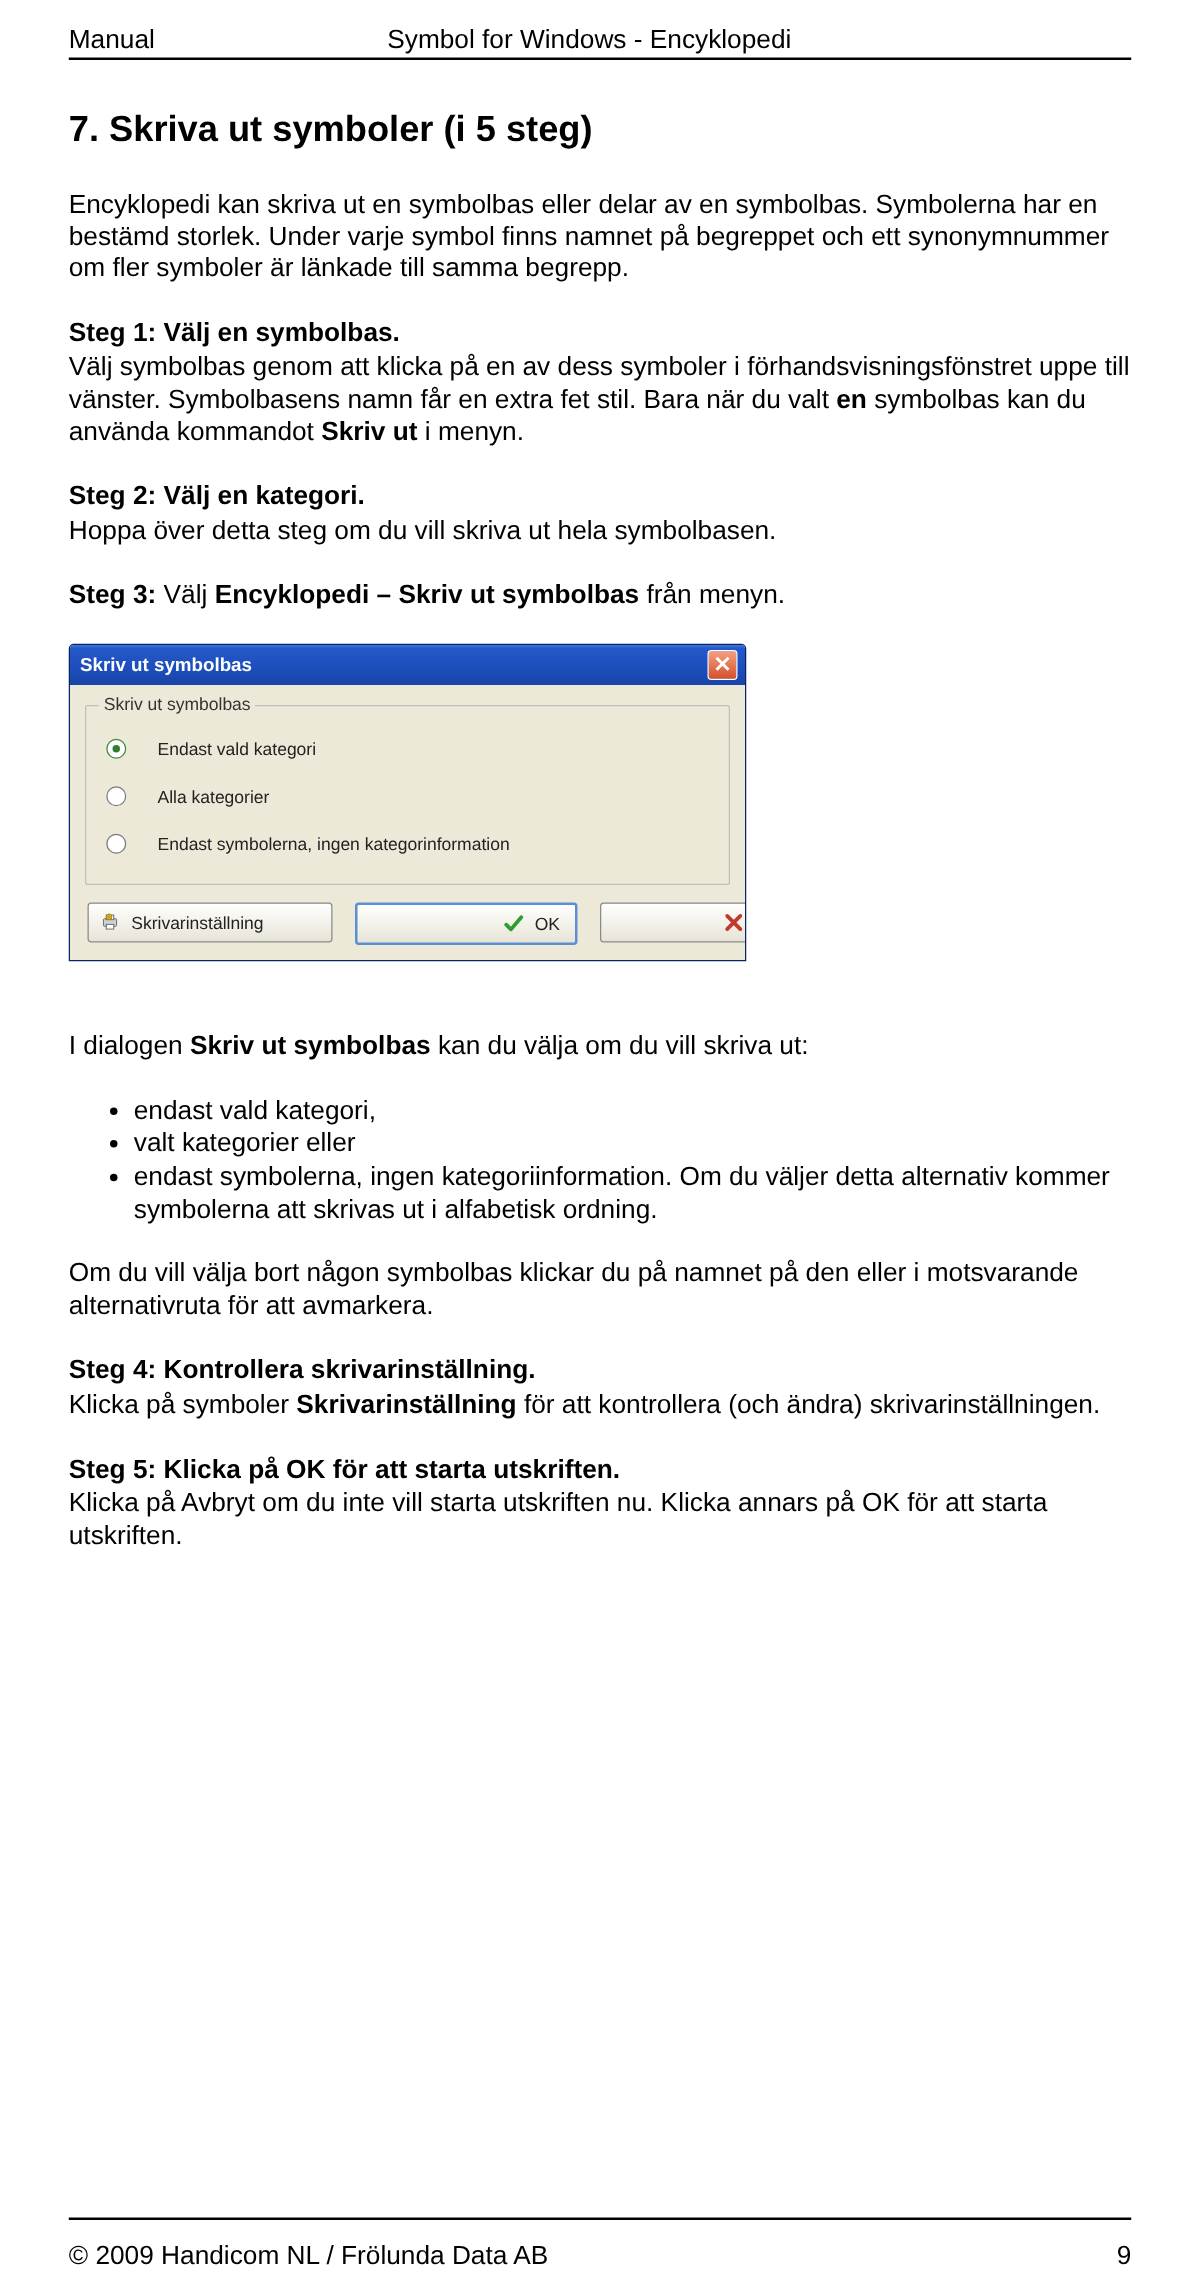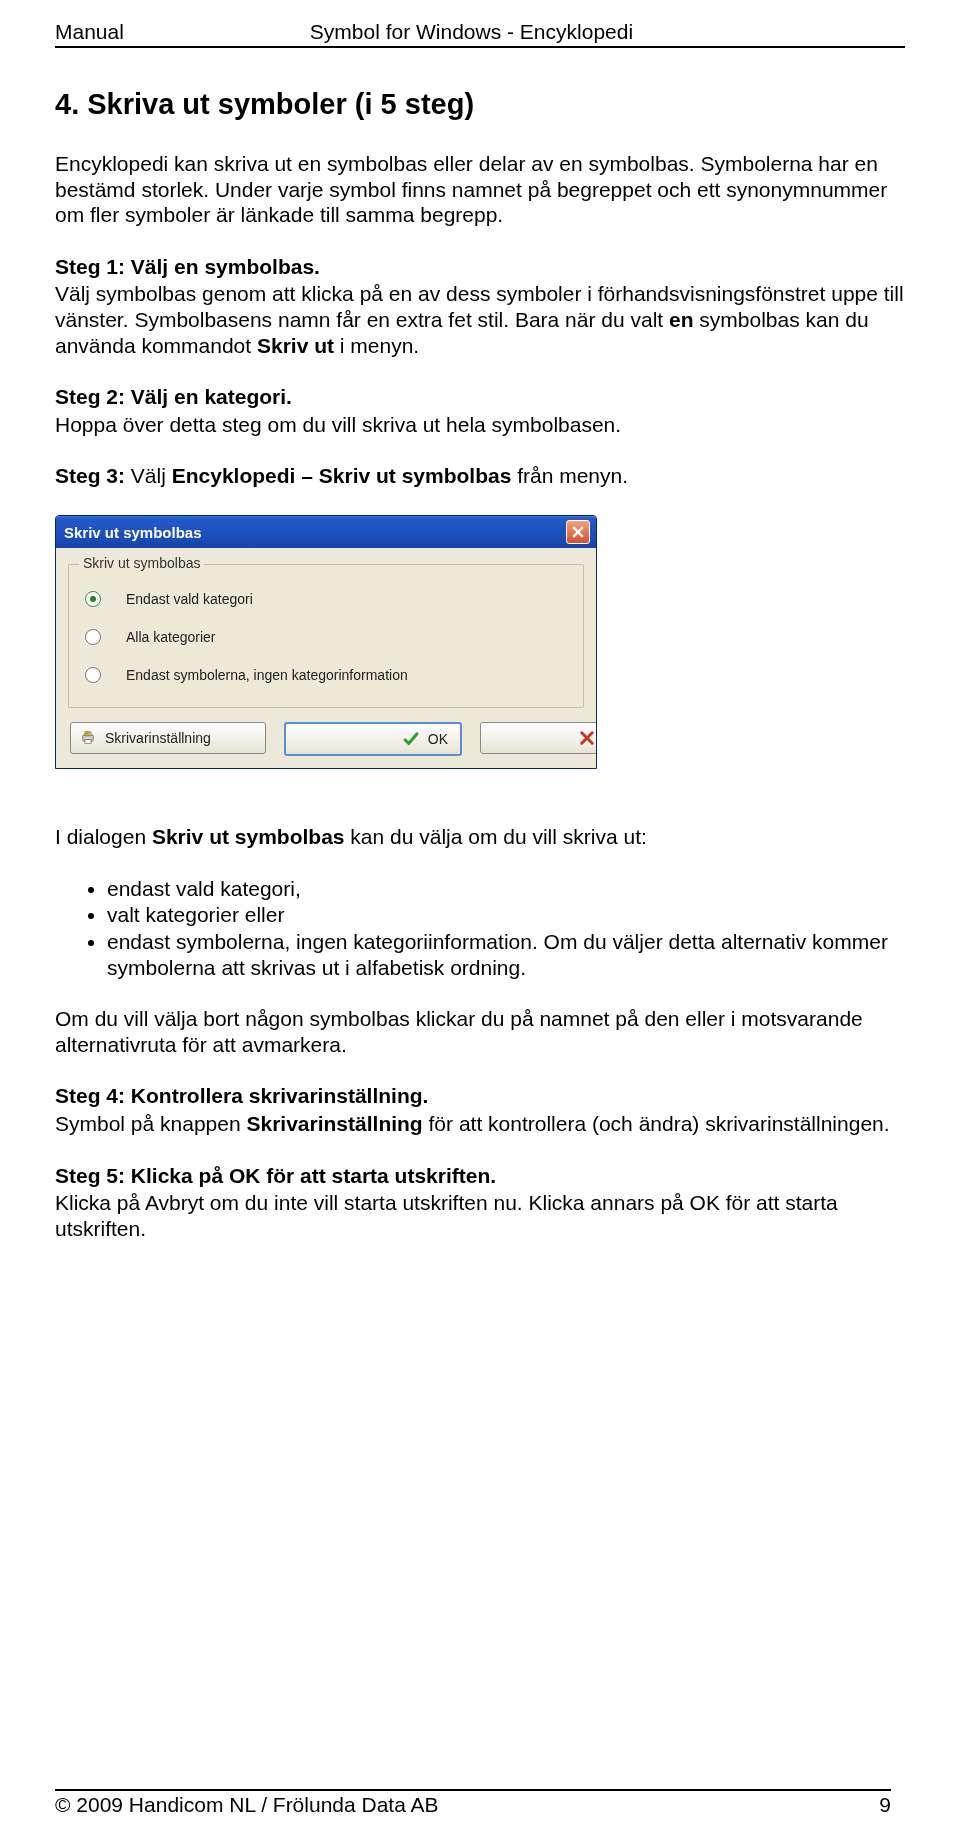--- a/index.html
+++ b/index.html
@@ -127,39 +127,39 @@
     padding: 0 12px;
     flex: 0 0 auto;
   }
   .btn.settings { width: 174px; justify-content: flex-start; padding-left: 8px; }
   .btn.ok { width: 150px; border: 2px solid #5a8fd6; }
   .btn.cancel { width: 150px; }
   .icon16 { width: 18px; height: 18px; display:inline-flex; align-items:center; justify-content:center; }
 
   .footer-row {
     position: absolute;
-    left: 55px; right: 69px; bottom: 20px;
+    left: 55px; right: 55px; bottom: 20px;
     border-top: 2px solid #000;
-    padding-top: 2px;
+    padding-top: 17px;
     display: flex;
     justify-content: space-between;
     font-size: 21px;
   }
 </style>
 </head>
 <body>
 <div class="page">
 
 <div class="header-row">
   <span>Manual</span>
   <span>Symbol for Windows - Encyklopedi</span>
   <span style="width:86px"></span>
 </div>
 
-<h1 class="section">4.   Skriva ut symboler (i 5 steg)</h1>
+<h1 class="section">7.   Skriva ut symboler (i 5 steg)</h1>
 
 <p>Encyklopedi kan skriva ut en symbolbas eller delar av en symbolbas. Symbolerna har en bestämd storlek. Under varje symbol finns namnet på begreppet och ett synonymnummer om fler symboler är länkade till samma begrepp.</p>
 
 <p class="tight bold">Steg 1: Välj en symbolbas.</p>
 <p>
   <span>Välj symbolbas genom att klicka på en av dess symboler i förhandsvisningsfönstret uppe till vänster. Symbolbasens namn får en extra fet stil. Bara när du valt </span><span class="bold">en</span><span> symbolbas kan du använda kommandot </span><span class="bold">Skriv ut</span><span> i menyn.</span>
 </p>
 
 <p class="tight bold">Steg 2: Välj en kategori.</p>
 <p>Hoppa över detta steg om du vill skriva ut hela symbolbasen.</p>
@@ -239,21 +239,21 @@
 <ul class="doclist">
   <li>endast vald kategori,</li>
   <li>valt kategorier eller</li>
   <li>endast symbolerna, ingen kategoriinformation. Om du väljer detta alternativ kommer symbolerna att skrivas ut i alfabetisk ordning.</li>
 </ul>
 
 <p>Om du vill välja bort någon symbolbas klickar du på namnet på den eller i motsvarande alternativruta för att avmarkera.</p>
 
 <p class="tight bold">Steg 4: Kontrollera skrivarinställning.</p>
 <p>
-  <span>Symbol på knappen </span><span class="bold">Skrivarinställning</span><span> för att kontrollera (och ändra) skrivarinställningen.</span>
+  <span>Klicka på symboler </span><span class="bold">Skrivarinställning</span><span> för att kontrollera (och ändra) skrivarinställningen.</span>
 </p>
 
 <p class="tight bold">Steg 5: Klicka på OK för att starta utskriften.</p>
 <p class="mb0">Klicka på Avbryt om du inte vill starta utskriften nu. Klicka annars på OK för att starta utskriften.</p>
 
 <div class="footer-row">
   <span>© 2009 Handicom NL / Frölunda Data AB</span>
   <span>9</span>
 </div>
 

